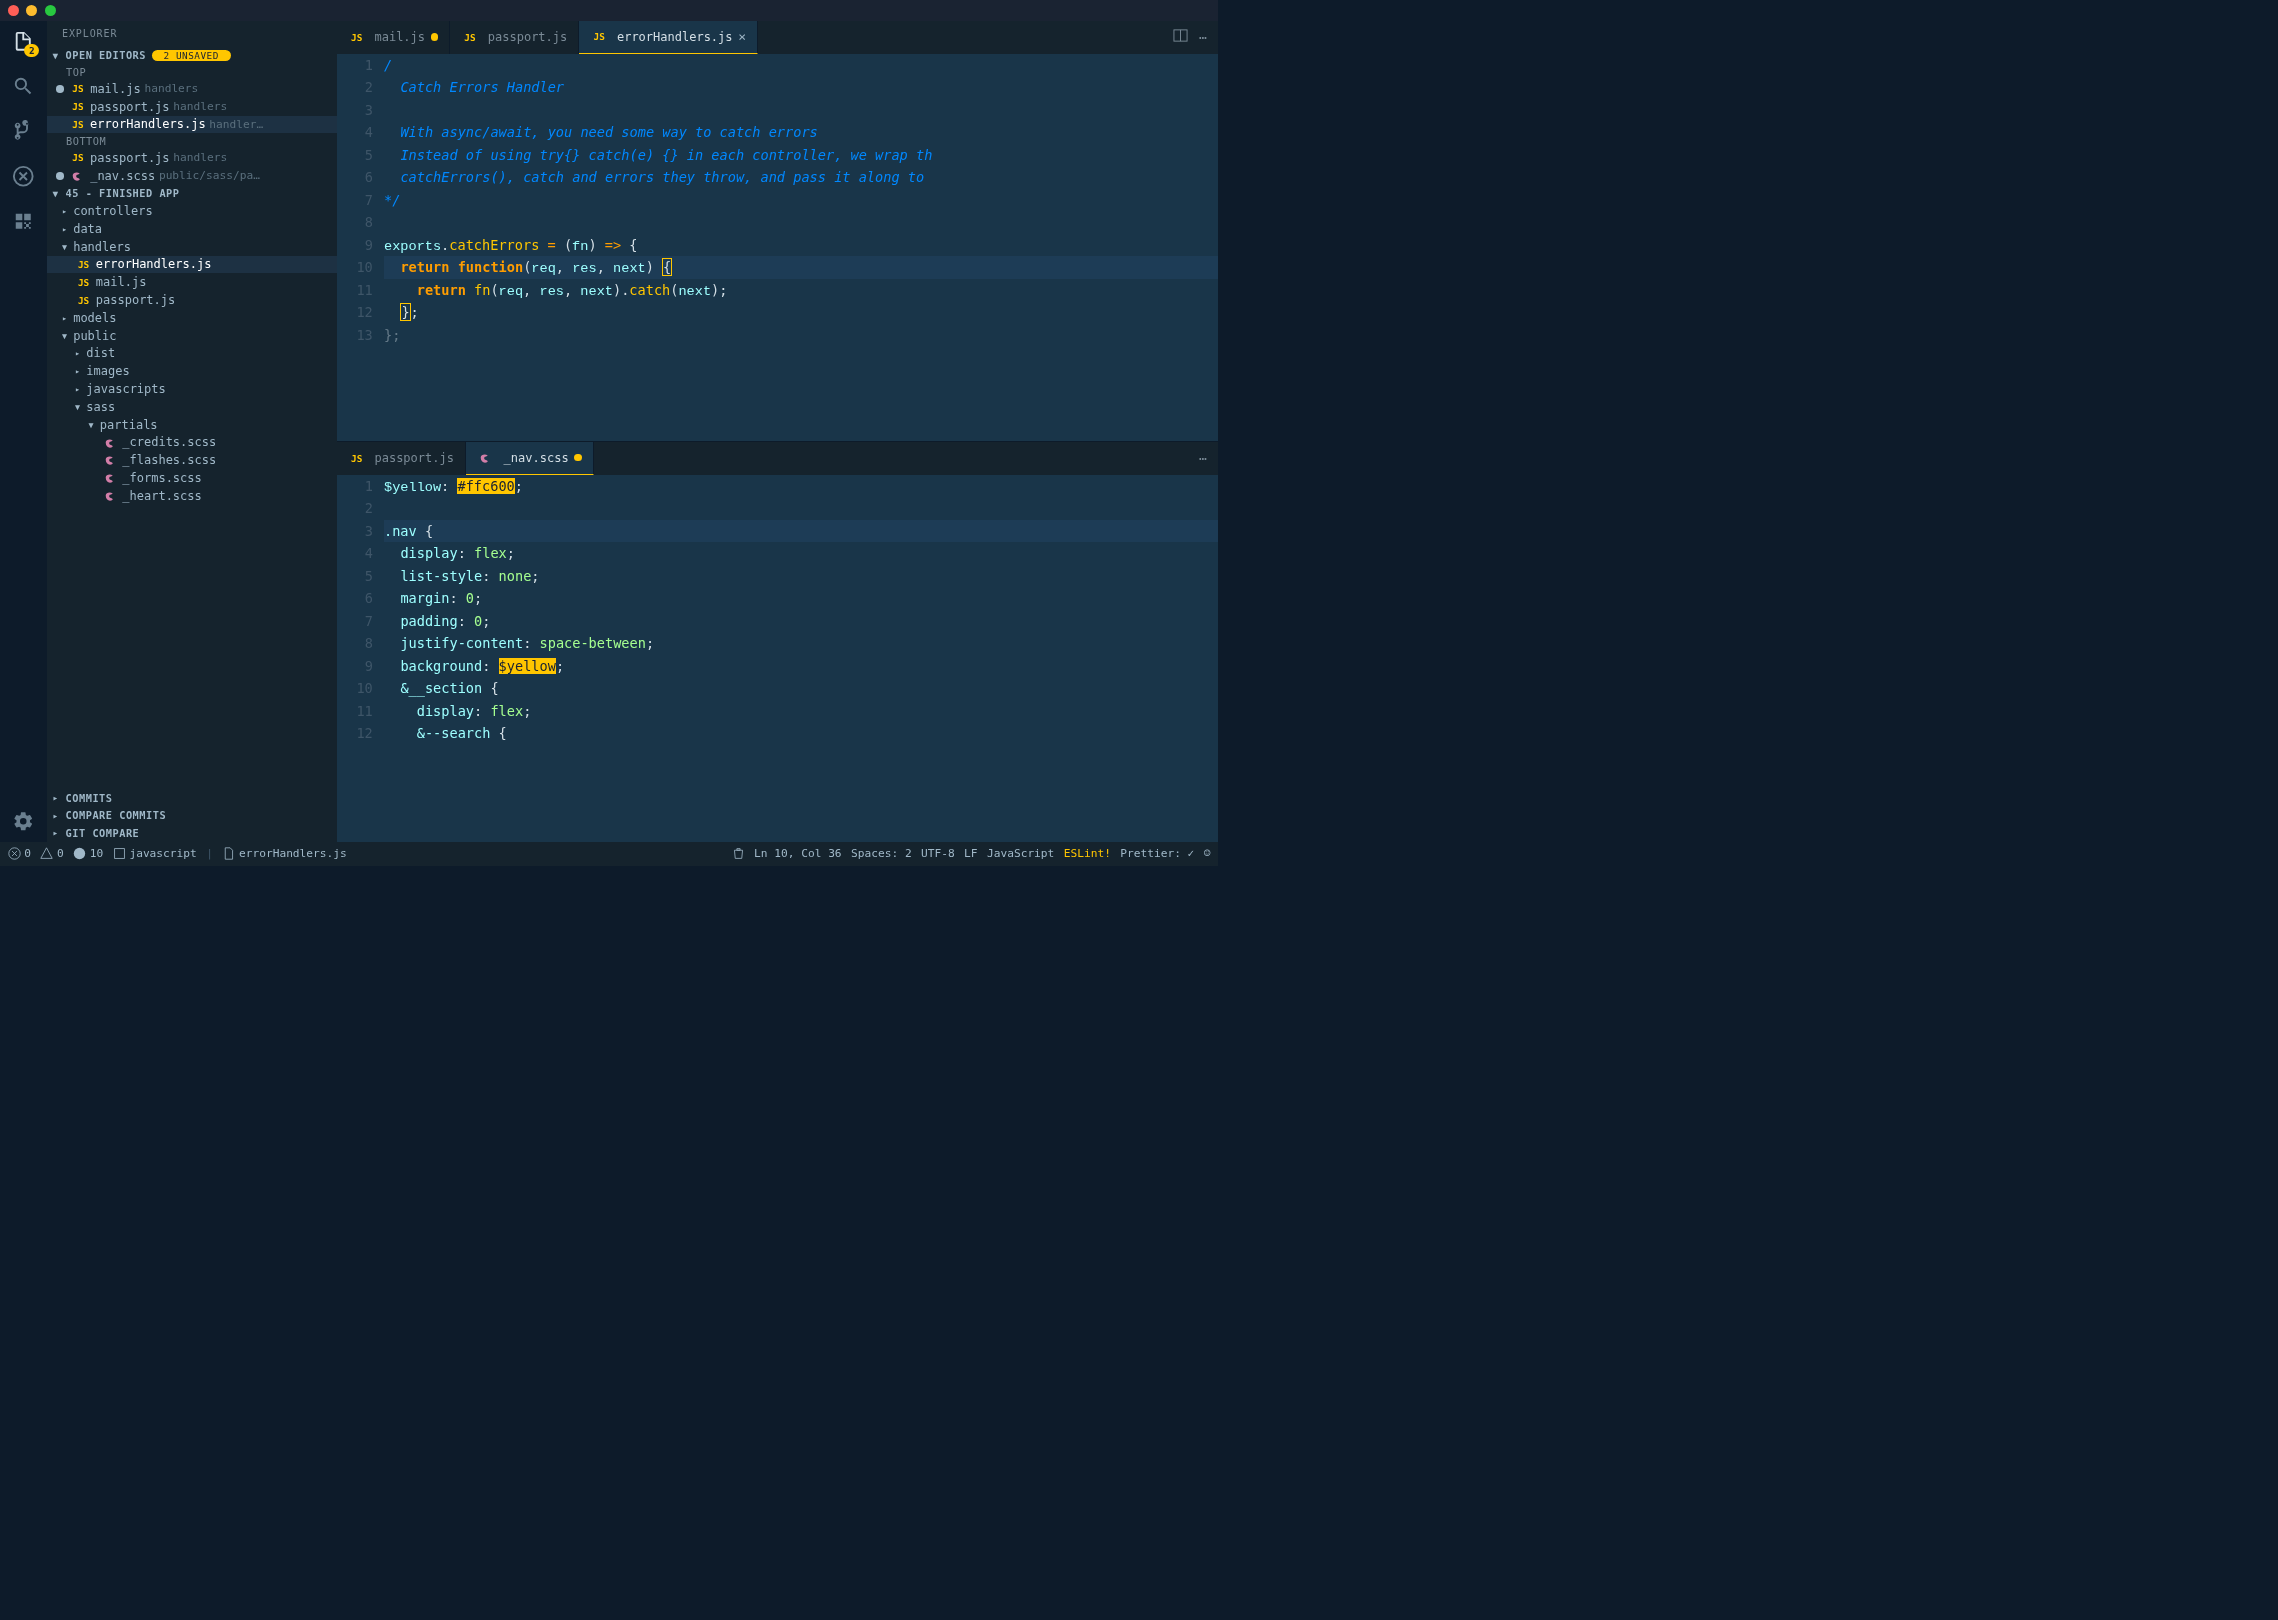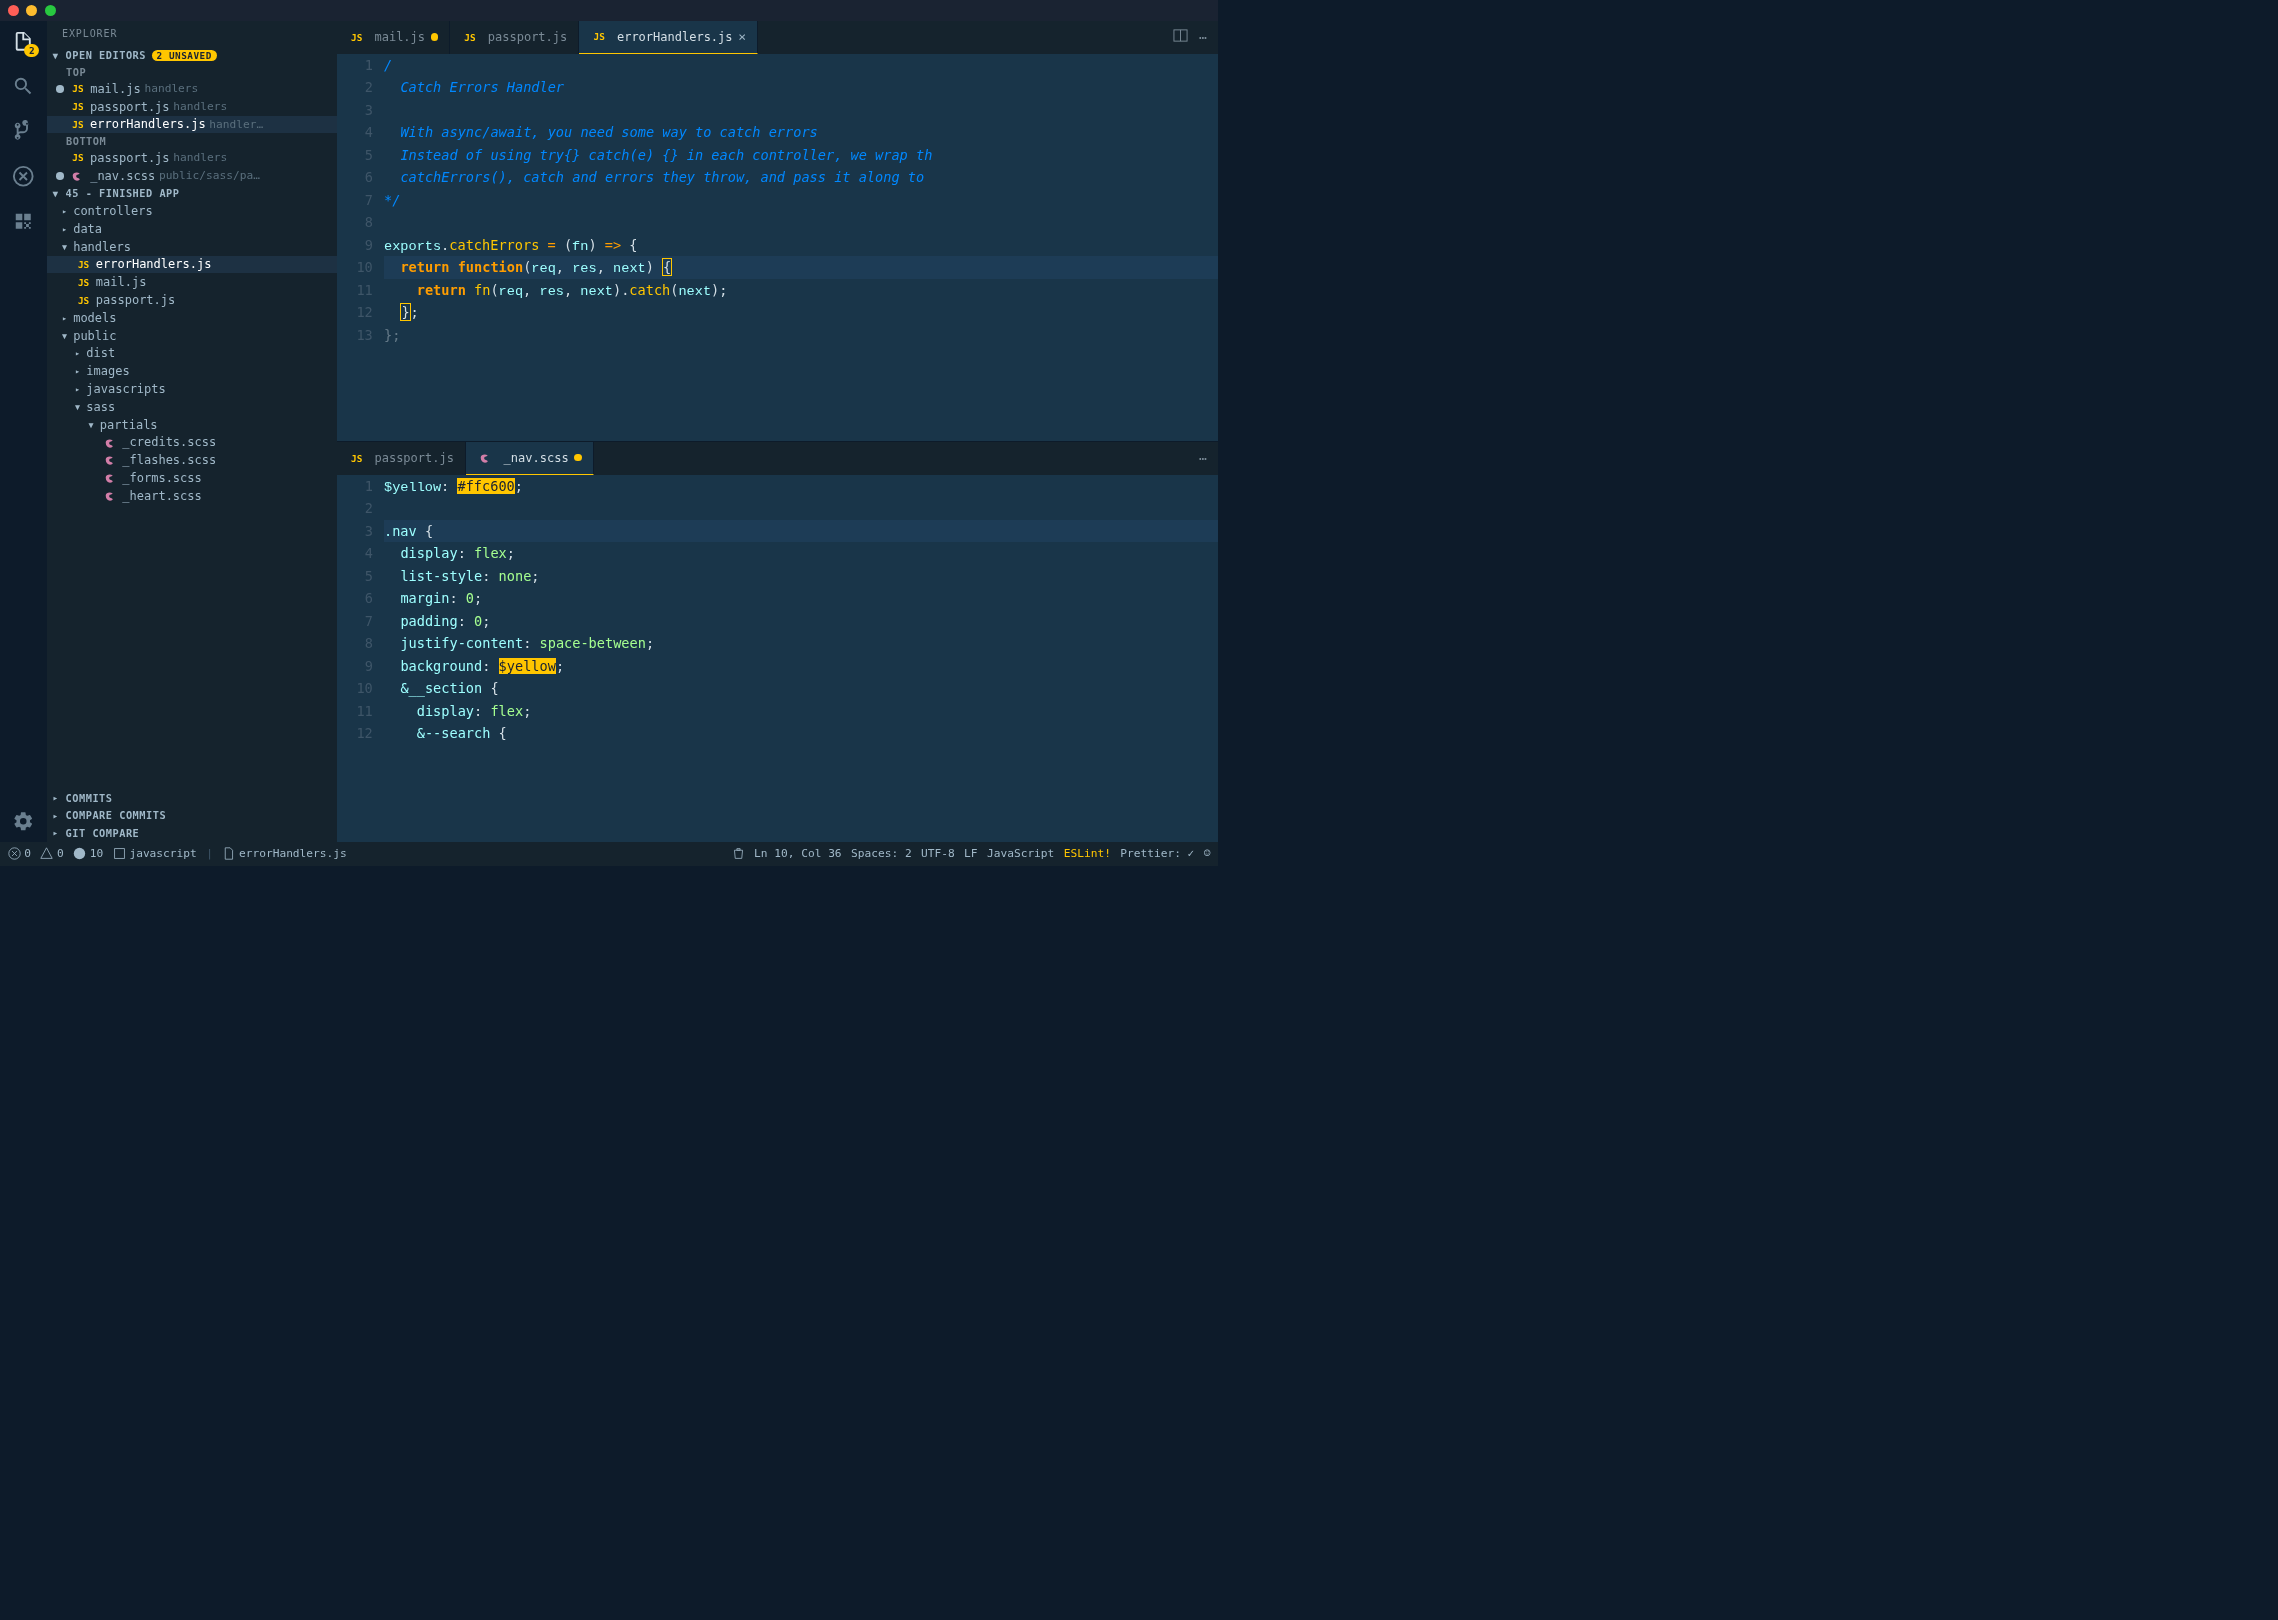--- a/index.html
+++ b/index.html
@@ -83,28 +83,28 @@
   font-weight: bold;
   letter-spacing: 0.5px;
   color: #a0b8c8;
   cursor: pointer;
 }
 .section-header .chev { width: 13px; font-size: 9.4px; }
 .unsaved-badge {
   background: #ffc600;
   color: #1a2332;
   font-size: 9.4px;
-  font-weight: bold;
-  padding: 0 5px;
+  font-weight: normal;
+  padding: 0 12px;
   border-radius: 7.5px;
   margin-left: 5.6px;
 }
 .group-label {
   font-size: 10.3px;
-  font-weight: bold;
+  font-weight: normal;
   color: #7a8a96;
   padding: 1.9px 19px;
   letter-spacing: 0.5px;
 }
 .tree {
   flex: 1;
   overflow-y: auto;
 }
 .tree-item {
   display: flex;

